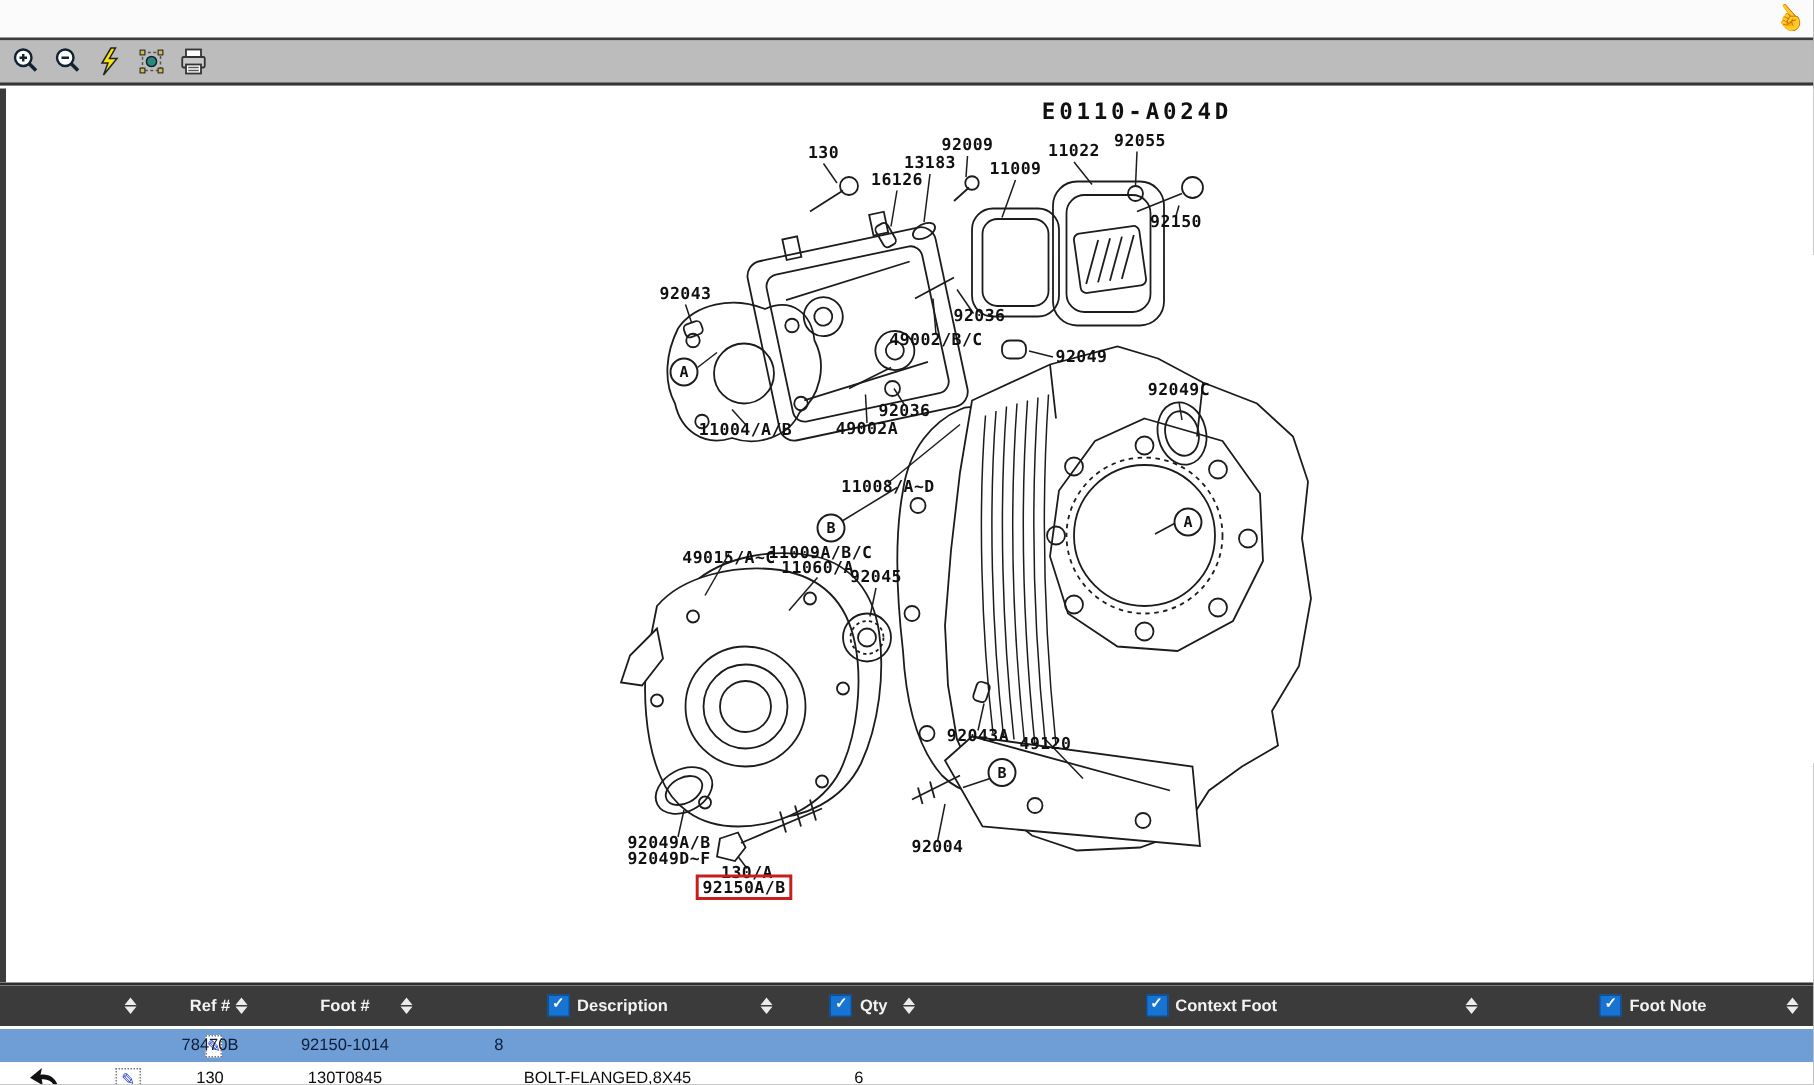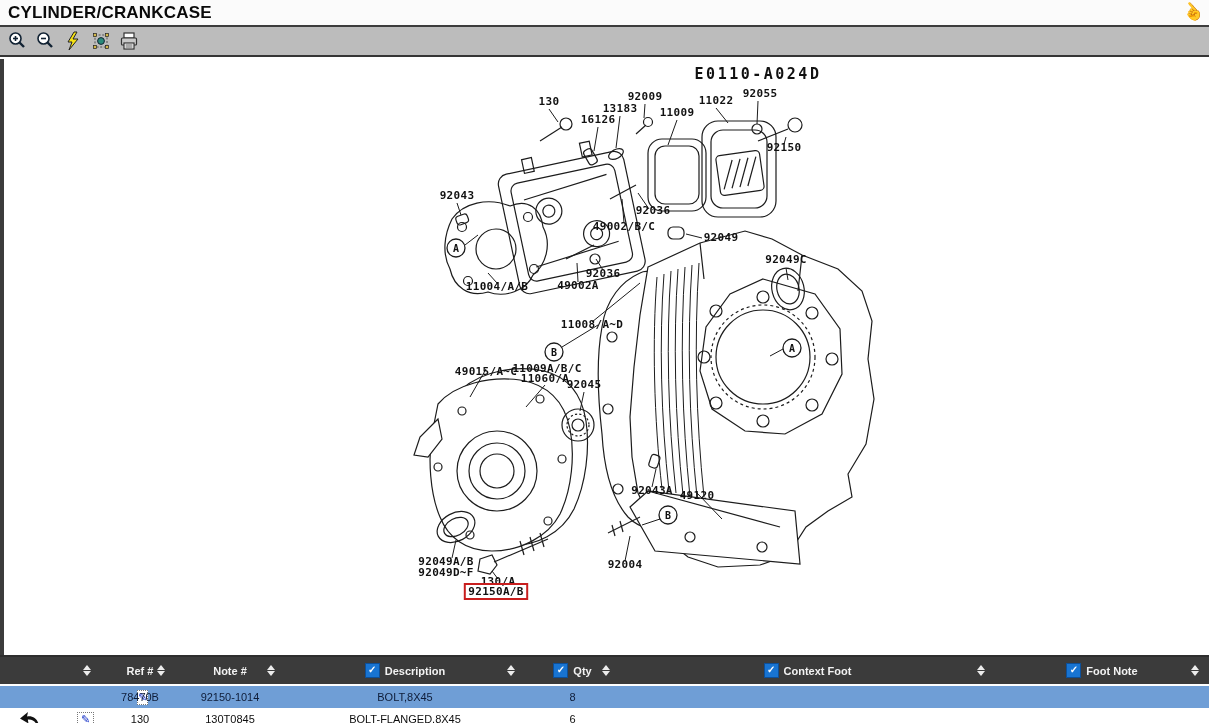--- a/index.html
+++ b/index.html
@@ -60,21 +60,20 @@
   .tdata .back{width:60px;display:flex;justify-content:center;flex:0 0 auto;}
   .tdata .back + .note-ico{margin-left:17px;}
   .backspacer{width:60px;flex:0 0 auto;}
 </style>
 </head>
 <body>
 
 <div id="app">
 
   <div id="titlebar">
-    <span class="title">CYLINDER/CRANKCASE</span>
     <span class="hand">☝</span>
   </div>
 
   <div id="toolbar">
     <span class="tbtn">
       <svg width="20" height="20" viewBox="0 0 20 20">
         <circle cx="8.5" cy="7.5" r="5.5" fill="#fff" stroke="#123" stroke-width="1.6"></circle>
         <line x1="12.5" y1="11.5" x2="17" y2="16" stroke="#123" stroke-width="2.4"></line>
         <line x1="6" y1="7.5" x2="11" y2="7.5" stroke="#123" stroke-width="1.6"></line>
         <line x1="8.5" y1="5" x2="8.5" y2="10" stroke="#123" stroke-width="1.6"></line>
@@ -346,21 +345,21 @@
           </span>
         </div>
         <div class="c1 hcell">
           <span>Ref #</span>
           <span class="sort">
             <i class="up"></i>
             <i class="dn"></i>
           </span>
         </div>
         <div class="c2 hcell">
-          <span>Note #</span>
+          <span>Foot #</span>
           <span class="sort">
             <i class="up"></i>
             <i class="dn"></i>
           </span>
         </div>
         <div class="c3 hcell">
           <span class="chk">✓</span>
           <span>Description</span>
           <span class="sort">
             <i class="up"></i>
@@ -394,21 +393,20 @@
       </div>
     <div class="hgap"></div>
     <div id="table-body">
         <div class="trow tdata selected">
           <div class="c0">
             <span class="backspacer"></span>
             <span class="note-ico">✎</span>
           </div>
           <div class="c1 dcell">78470B</div>
           <div class="c2 dcell">92150-1014</div>
-          <div class="c3 dcell">BOLT,8X45</div>
           <div class="c4 dcell">8</div>
           <div class="c5 dcell"></div>
           <div class="c6 dcell"></div>
         </div>
         <div class="trow tdata">
           <div class="c0">
             <span class="back">
               <svg width="22" height="16" viewBox="0 0 22 16">
                 <path d="M20,15 C19,8 14,4.5 8,5.5 L9,1 L1,7.5 L9.5,12.5 L8.8,8.5 C13.5,8 17,10.5 18,15.5 Z" fill="#111"></path>
               </svg>

